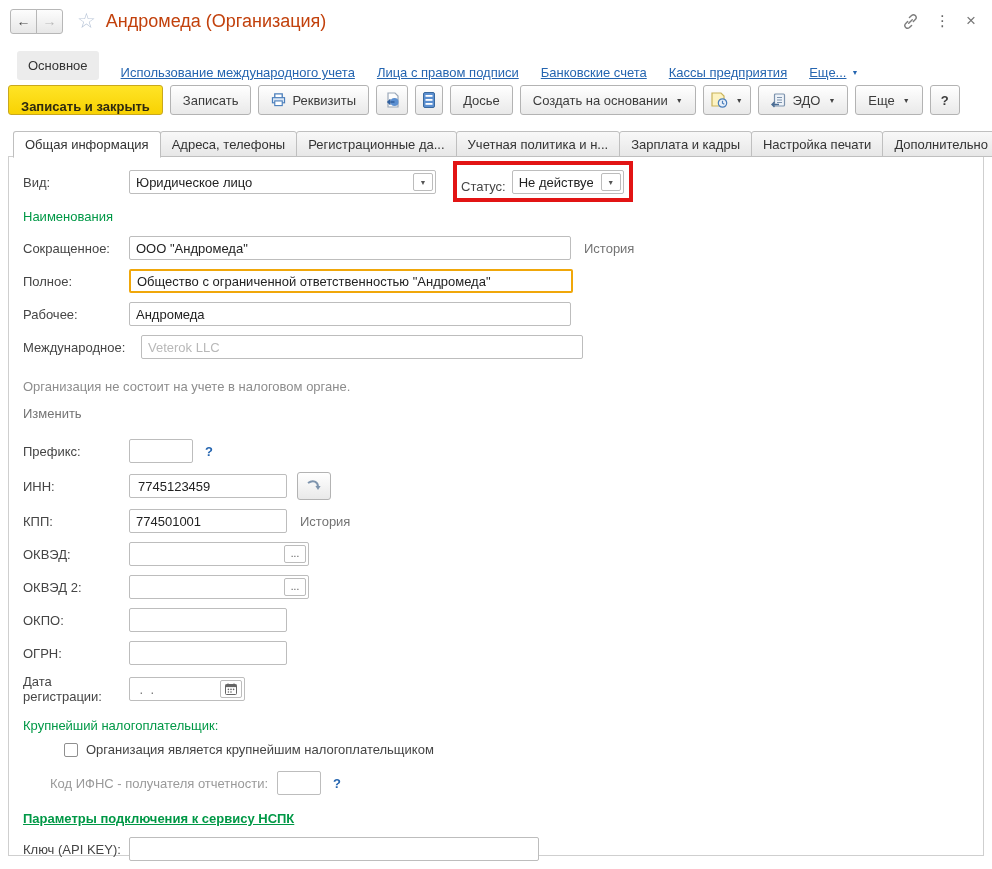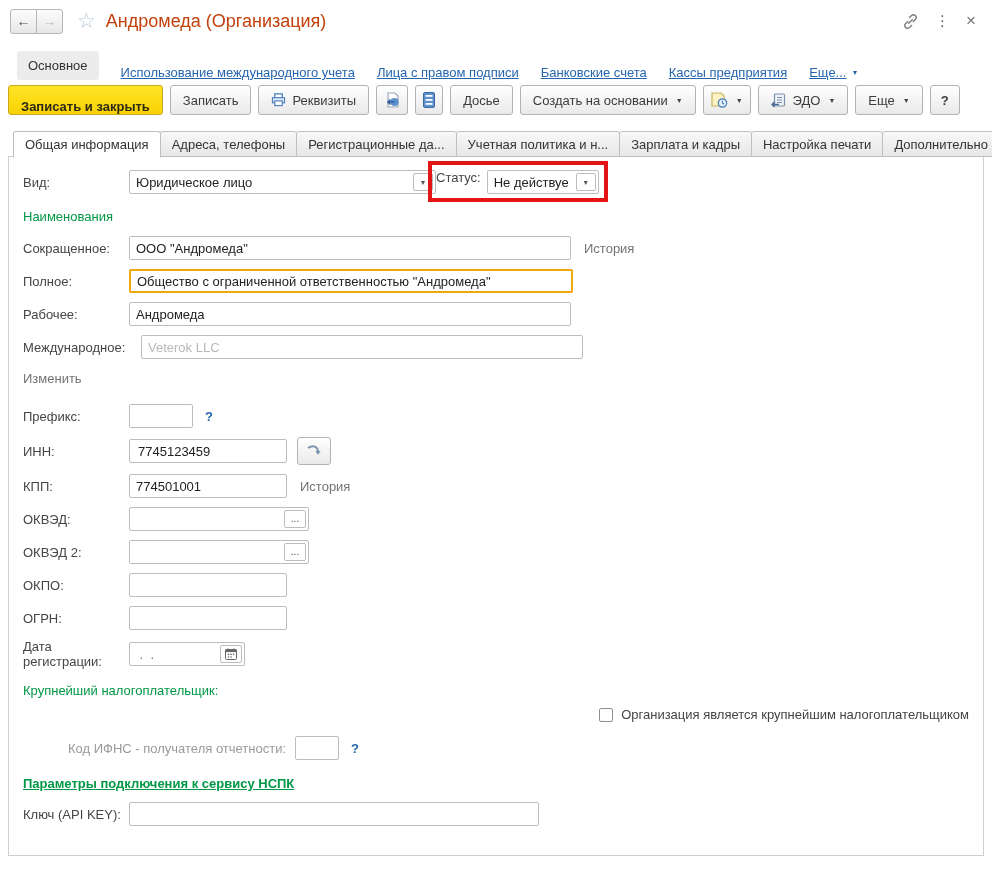--- a/index.html
+++ b/index.html
@@ -91,21 +91,21 @@
   .link { color:#737373; cursor:pointer; white-space:nowrap; }
   .hint-q { color:#2565b0; font-weight:bold; margin-left:12px; cursor:pointer; }
   .note { color:#8d8d8d; margin:20px 0 0 0; }
   .sidebtn {
     height:28px; width:34px; margin-left:10px; border:1px solid #b3b3b3; border-radius:3px;
     background:linear-gradient(#ffffff,#e9e9e9); display:flex; align-items:center; justify-content:center;
     cursor:pointer;
   }
   .checkbox { width:14px; height:14px; border:1px solid #8f8f8f; border-radius:2px; background:#fff; margin-right:8px; cursor:pointer; flex-shrink:0; }
 
-  .status-group { display:flex; align-items:flex-start; position:relative; }
+  .status-group { display:flex; align-items:flex-end; margin-left:25px; position:relative; }
   .status-group .flabel2 { color:#454545; margin-right:6px; }
   .red-box {
     position:absolute; left:-8px; top:-9px; right:-9px; bottom:-8px;
     border:4px solid #e21414; pointer-events:none; z-index:5;
   }
   svg { display:block; }
 </style>
 </head>
 <body>
 
@@ -269,20 +269,21 @@
       <div class="frow">
         <span class="flabel">Рабочее:</span>
         <input class="fld" style="width: 442px;" value="Андромеда">
       </div>
 
       <div class="frow">
         <span class="flabel">Международное:</span>
         <input class="fld muted" style="width: 442px; margin-left: 12px;" value="Veterok LLC">
       </div>
 
+      <div class="note">Организация не состоит на учете в налоговом органе.</div>
       <div style="margin:12px 0 18px 0;">
         <a class="link">Изменить</a>
       </div>
 
       <div class="frow">
         <span class="flabel">Префикс:</span>
         <input class="fld" style="width: 64px;" value="">
         <span class="hint-q">?</span>
       </div>
 
@@ -350,25 +351,25 @@
                   <circle cx="8.6" cy="6.4" r="0.8" fill="#666"></circle>
                 <circle cx="3.4" cy="9" r="0.8" fill="#666"></circle>
                   <circle cx="6" cy="9" r="0.8" fill="#666"></circle>
               </svg>
             </span>
           </span>
         </div>
       </div>
 
       <div class="green-h" style="margin:14px 0 9px 0;">Крупнейший налогоплательщик:</div>
-      <div class="frow" style="margin-left:41px;justify-content:flex-end;">
+      <div class="frow" style="margin-left:41px;">
         <span class="checkbox"></span>
         <span>Организация является крупнейшим налогоплательщиком</span>
       </div>
-      <div class="frow" style="margin-left:45px; margin-top:14px;">
+      <div class="frow" style="margin-left:27px; margin-top:14px;">
         <span class="flabel gray" style="width:auto; margin-right:9px;">Код ИФНС - получателя отчетности:</span>
         <input class="fld" style="width: 44px;" value="">
         <span class="hint-q">?</span>
       </div>
 
       <div class="green-h bold" style="margin:16px 0 11px 0;text-decoration:underline;">Параметры подключения к сервису НСПК</div>
       <div class="frow">
         <span class="flabel">Ключ (API KEY):</span>
         <input class="fld" style="width: 410px;" value="">
       </div>

